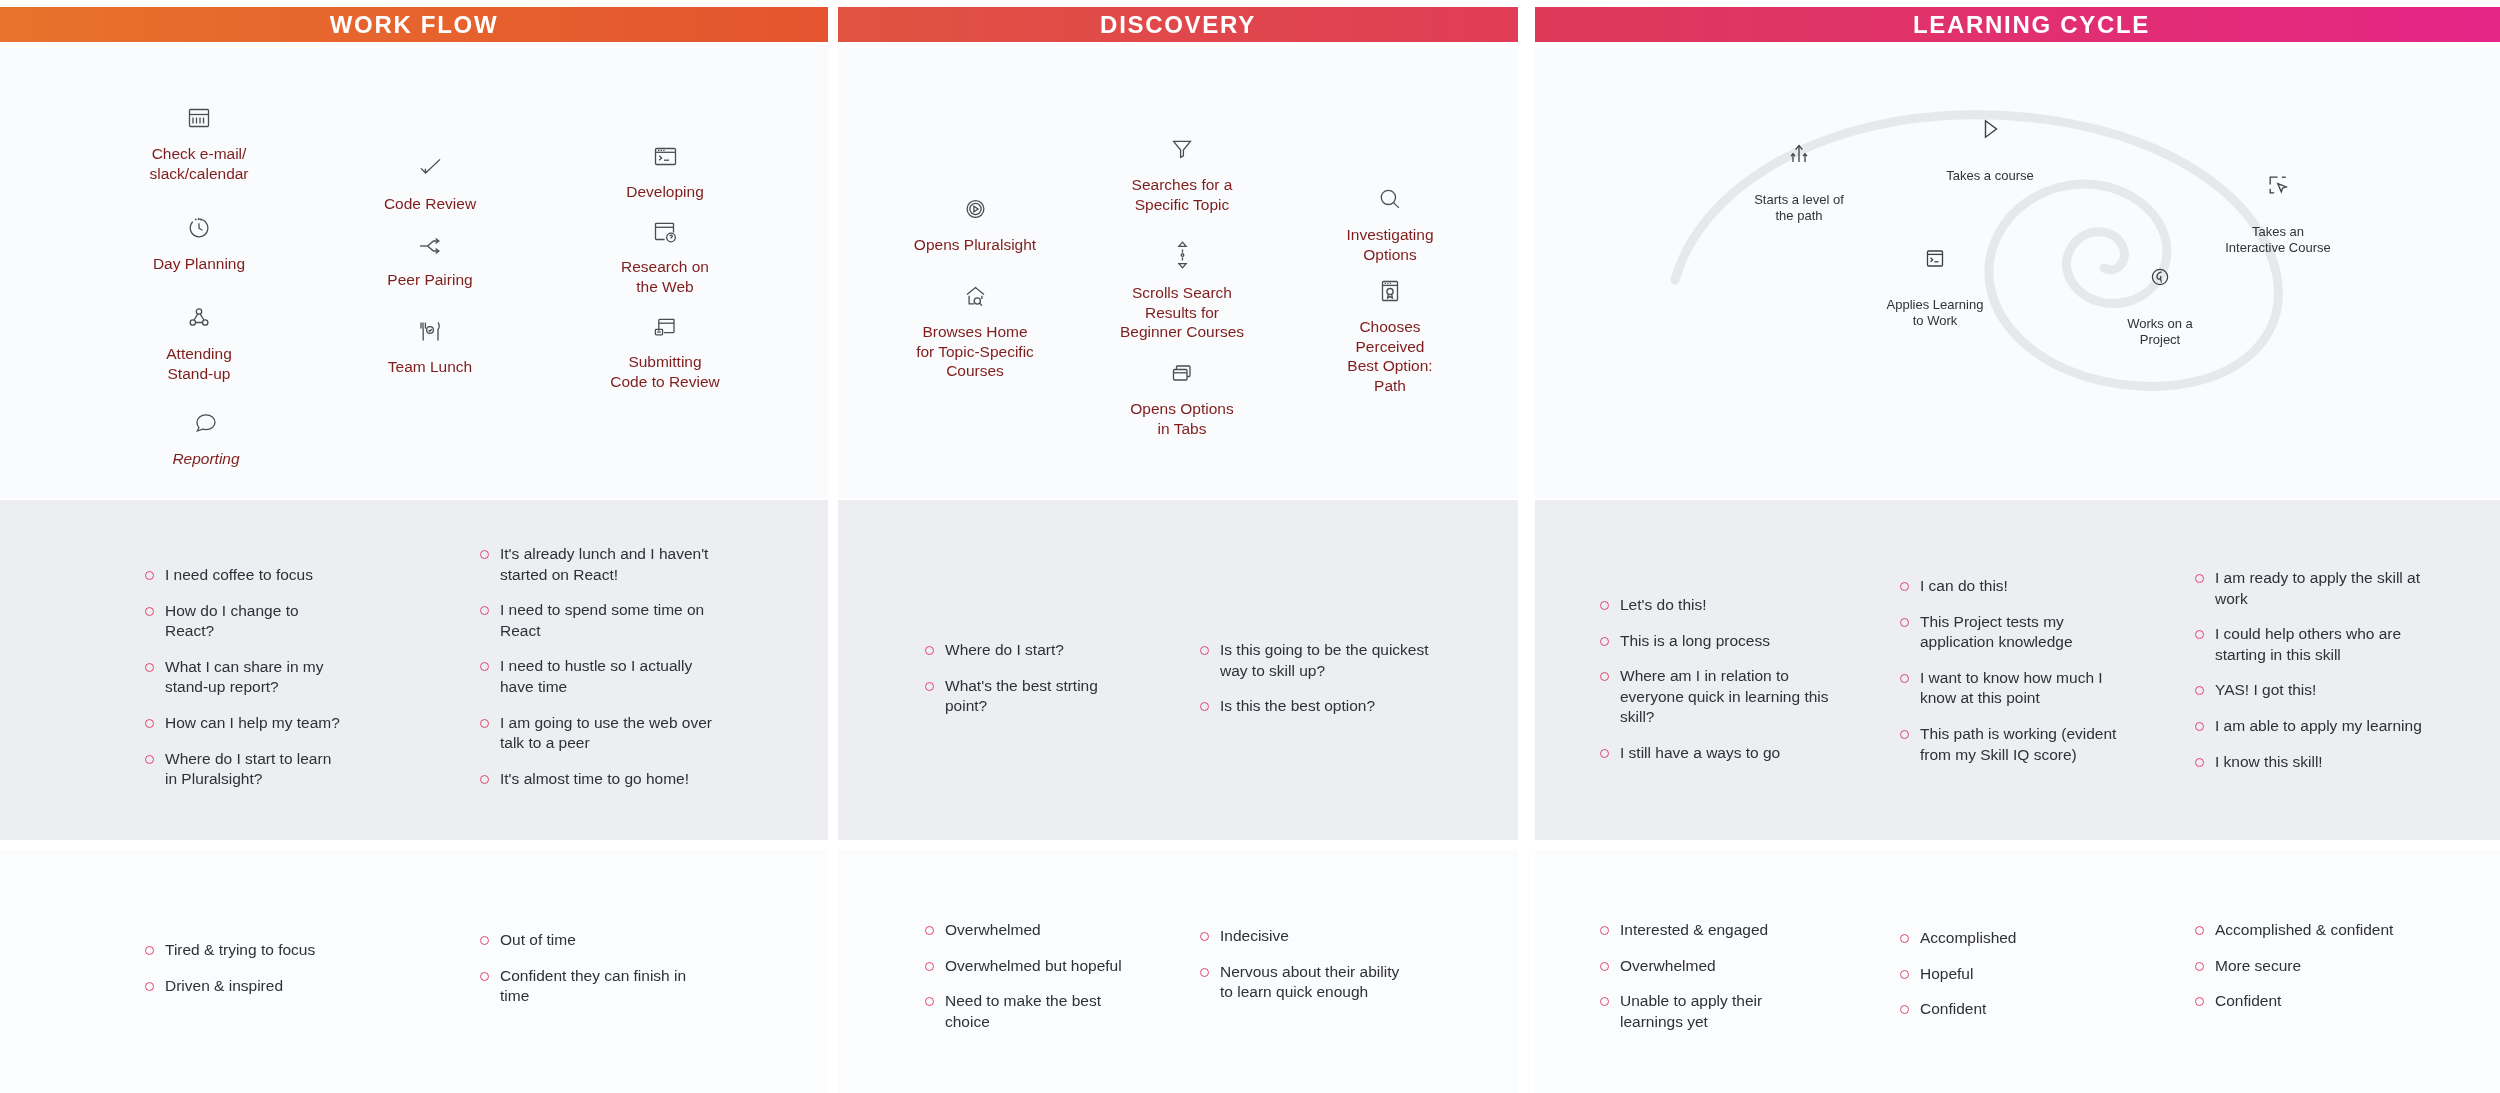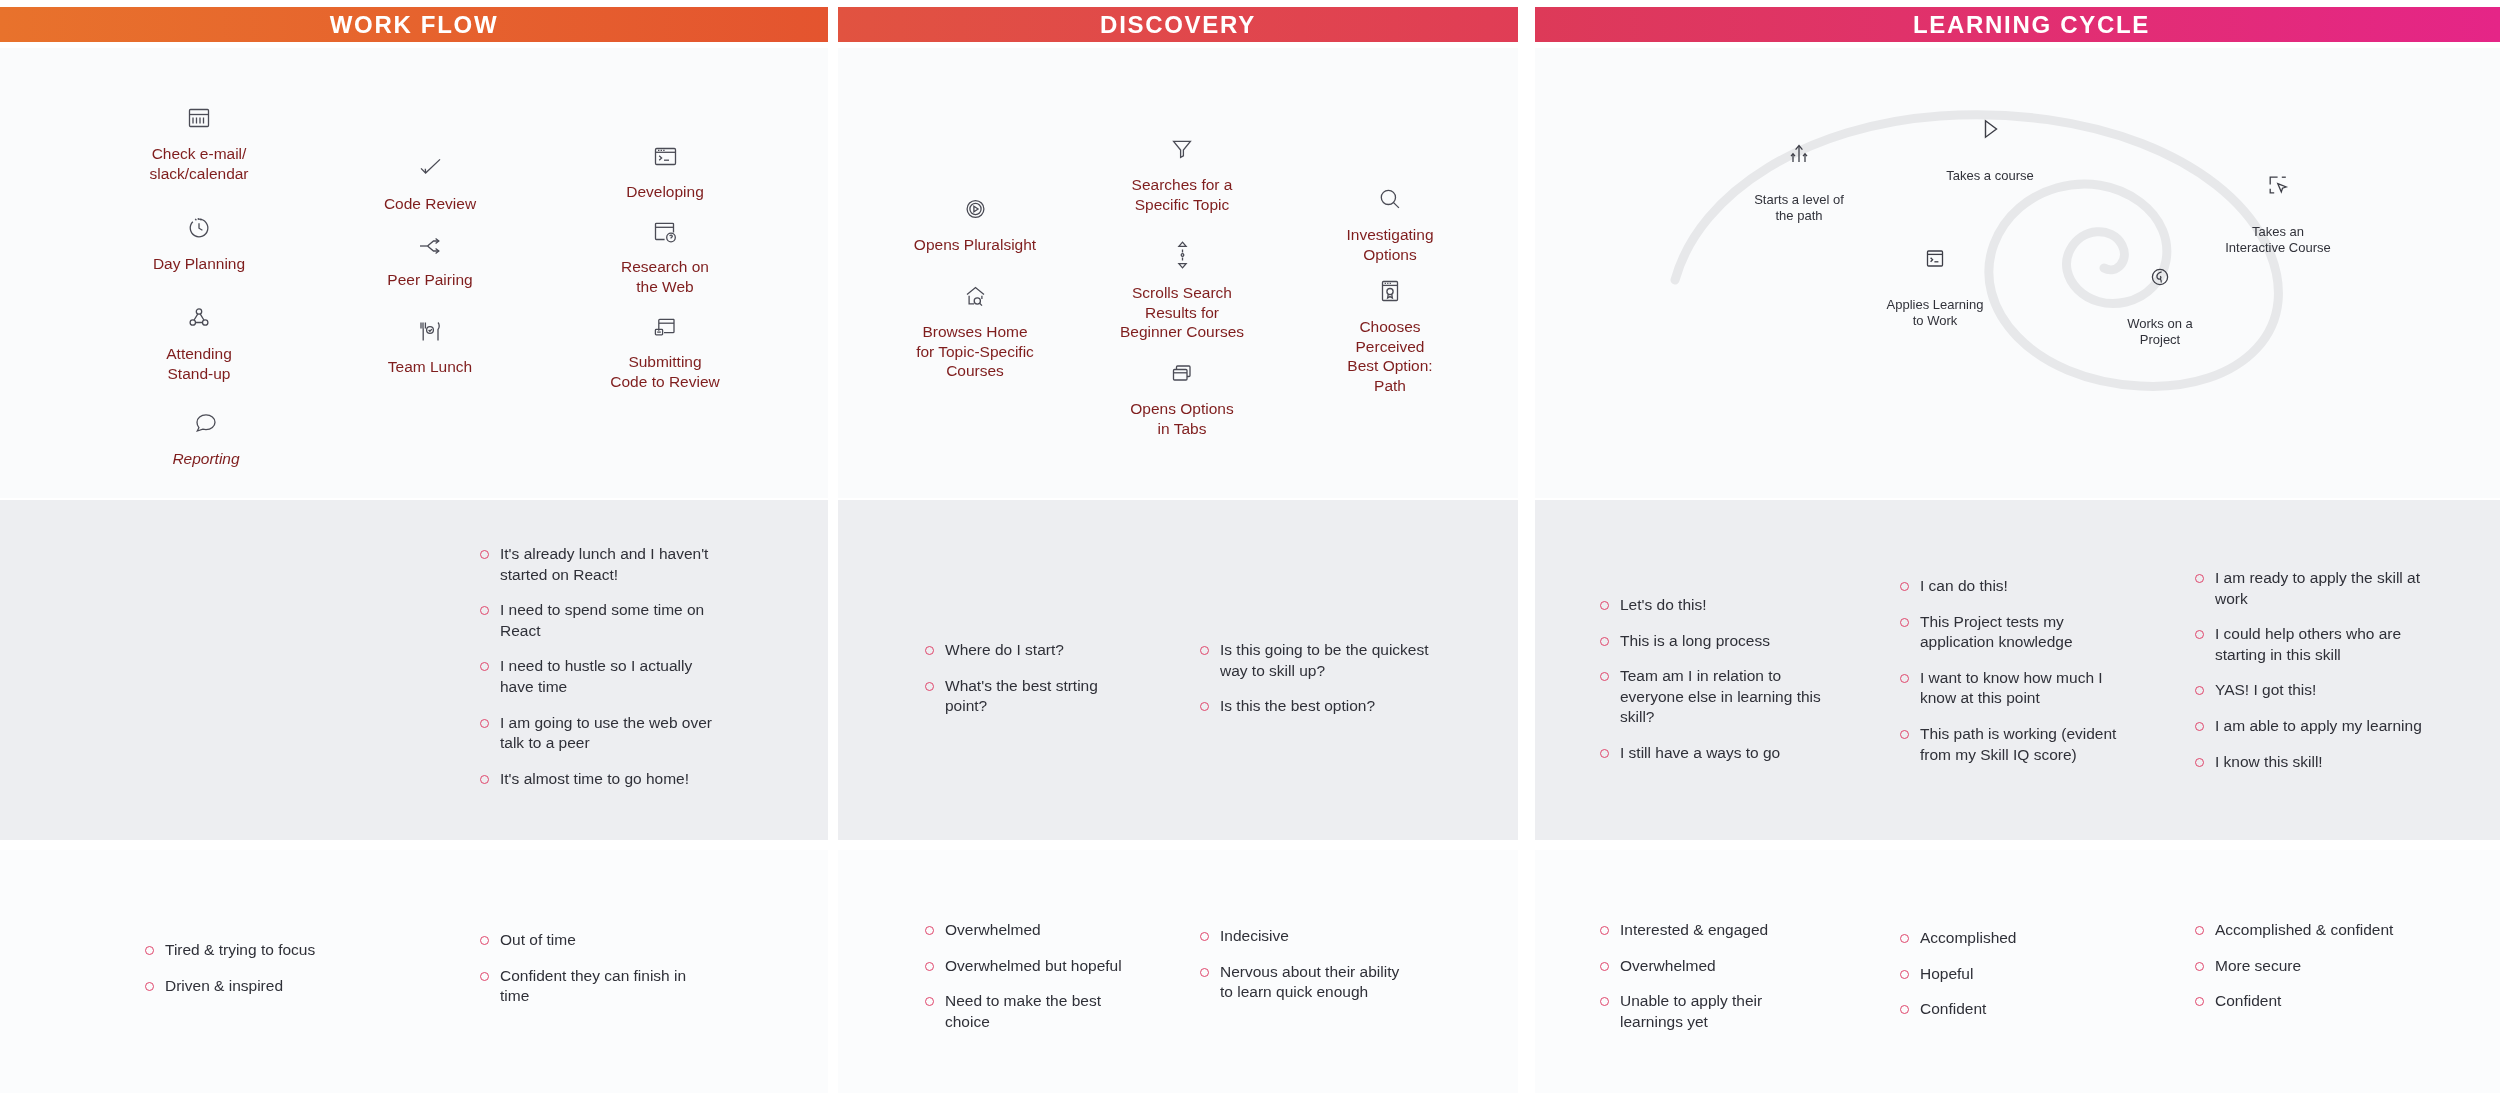--- a/index.html
+++ b/index.html
@@ -399,20 +399,27 @@
       </span>
       <span>Applies Learning
 to Work</span>
     </div>
   </div>
 
   <div class="panel gray" style="left:0px;top:500px;width:828px;height:340px;"></div>
   <div class="panel gray" style="left:838px;top:500px;width:680px;height:340px;"></div>
   <div class="panel gray" style="left:1535px;top:500px;width:965px;height:340px;"></div>
 
+  <div class="blist" style="left:145px;top:565px;width:200px;">
+    <div class="bitem">I need coffee to focus</div>
+    <div class="bitem">How do I change to React?</div>
+    <div class="bitem">What I can share in my stand-up report?</div>
+    <div class="bitem">How can I help my team?</div>
+    <div class="bitem">Where do I start to learn in Pluralsight?</div>
+  </div>
 
   <div class="blist" style="left:480px;top:544px;width:240px;">
     <div class="bitem">It's already lunch and I haven't started on React!</div>
     <div class="bitem">I need to spend some time on React</div>
     <div class="bitem">I need to hustle so I actually have time</div>
     <div class="bitem">I am going to use the web over talk to a peer</div>
     <div class="bitem">It's almost time to go home!</div>
   </div>
 
   <div class="blist" style="left:1200px;top:640px;width:235px;">
@@ -421,21 +428,21 @@
   </div>
 
   <div class="blist" style="left:925px;top:640px;width:215px;">
     <div class="bitem">Where do I start?</div>
     <div class="bitem">What's the best strting point?</div>
   </div>
 
   <div class="blist" style="left:1600px;top:595px;width:235px;">
     <div class="bitem">Let's do this!</div>
     <div class="bitem">This is a long process</div>
-    <div class="bitem">Team am I in relation to everyone else in learning this skill?</div>
+    <div class="bitem">Where am I in relation to everyone quick in learning this skill?</div>
     <div class="bitem">I still have a ways to go</div>
   </div>
 
   <div class="blist" style="left:1900px;top:576px;width:230px;">
     <div class="bitem">I can do this!</div>
     <div class="bitem">This Project tests my application knowledge</div>
     <div class="bitem">I want to know how much I know at this point</div>
     <div class="bitem">This path is working (evident from my Skill IQ score)</div>
   </div>
 

